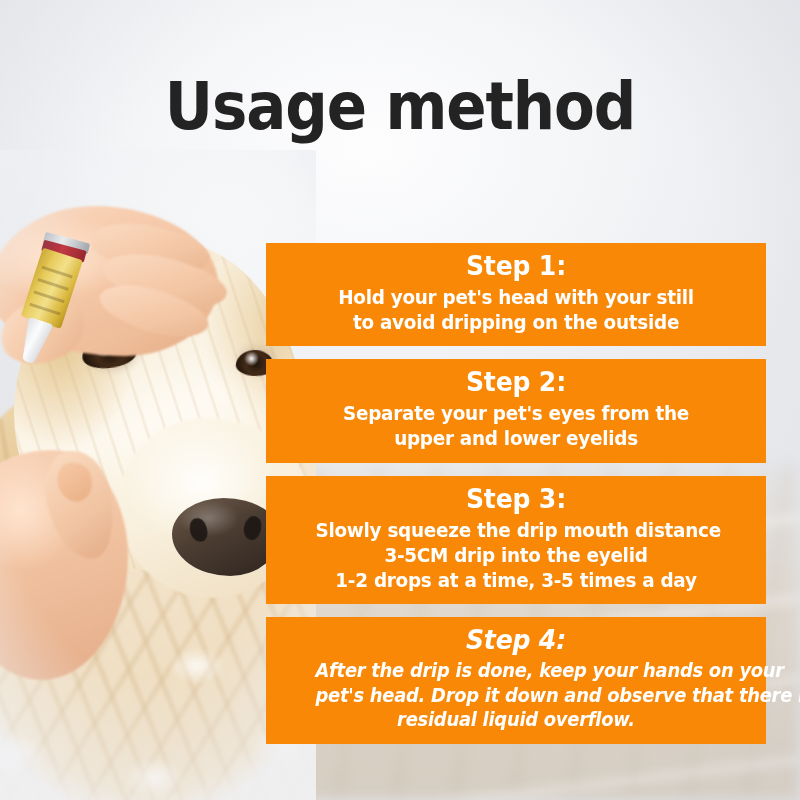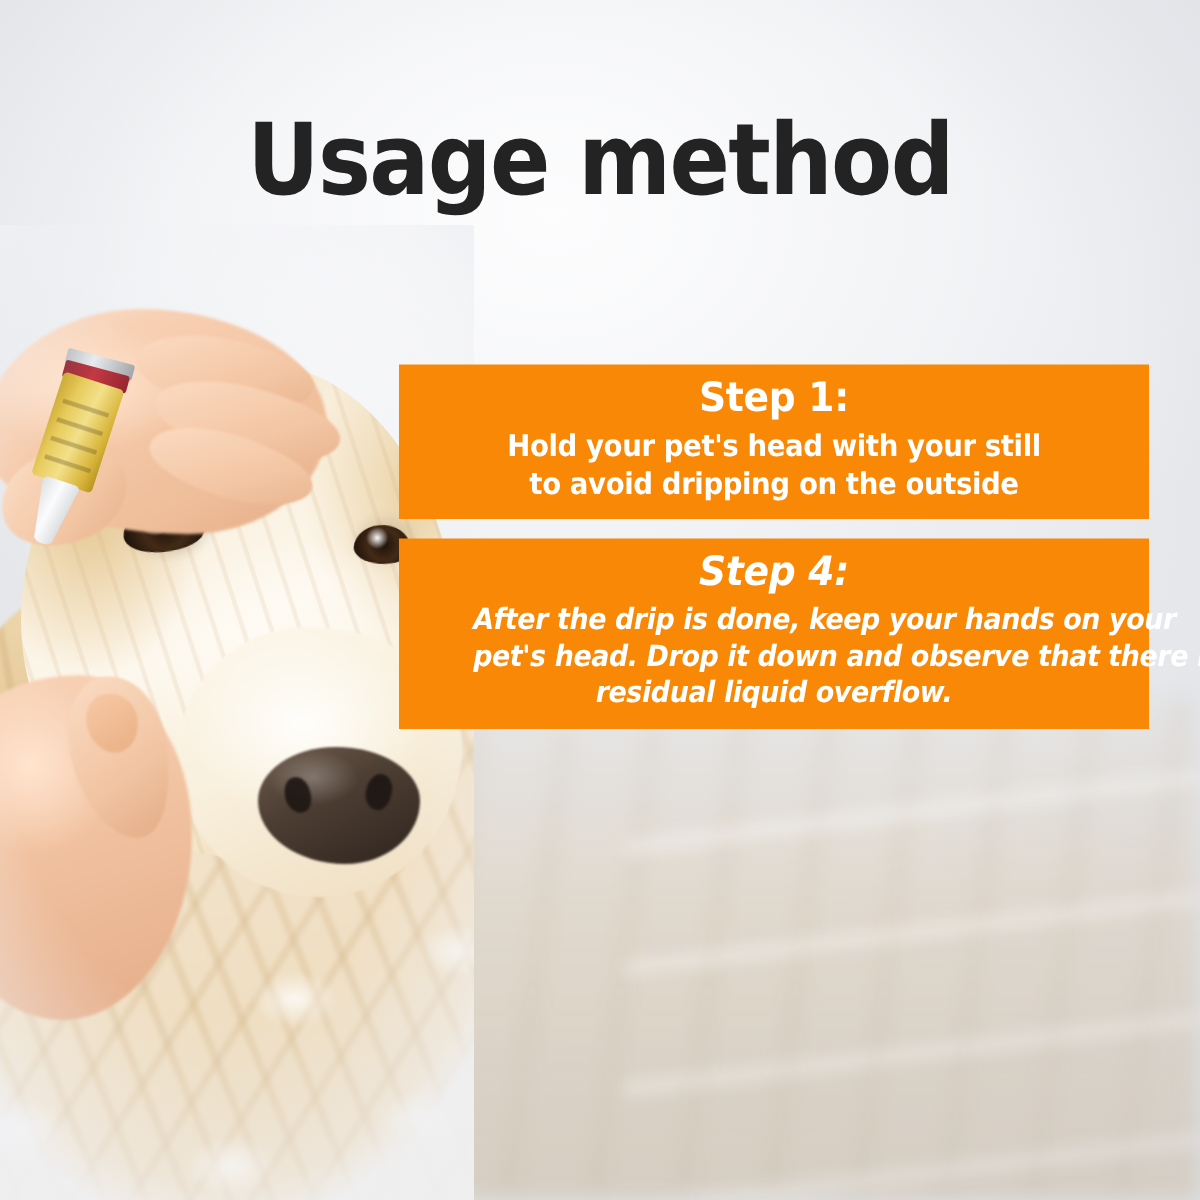--- a/index.html
+++ b/index.html
@@ -401,21 +401,36 @@
   <div class="steps">
 
     <div class="step-card one">
       <div class="step-head">Step 1:</div>
       <div class="step-body">
         <span class="ln">Hold your pet's head with your still</span>
         <span class="ln">to avoid dripping on the outside</span>
       </div>
     </div>
 
-
+    <div class="step-card two">
+      <div class="step-head">Step 2:</div>
+      <div class="step-body">
+        <span class="ln">Separate your pet's eyes from the</span>
+        <span class="ln">upper and lower eyelids</span>
+      </div>
+    </div>
+
+    <div class="step-card three">
+      <div class="step-head">Step 3:</div>
+      <div class="step-body">
+        <span class="ln">Slowly squeeze the drip mouth distance</span>
+        <span class="ln">3-5CM drip into the eyelid</span>
+        <span class="ln">1-2 drops at a time, 3-5 times a day</span>
+      </div>
+    </div>
 
     <div class="step-card four">
       <div class="step-head">Step 4:</div>
       <div class="step-body">
         <span class="ln">After the drip is done, keep your hands on your</span>
         <span class="ln">pet's head. Drop it down and observe that there is no</span>
         <span class="ln">residual liquid overflow.</span>
       </div>
     </div>
 

